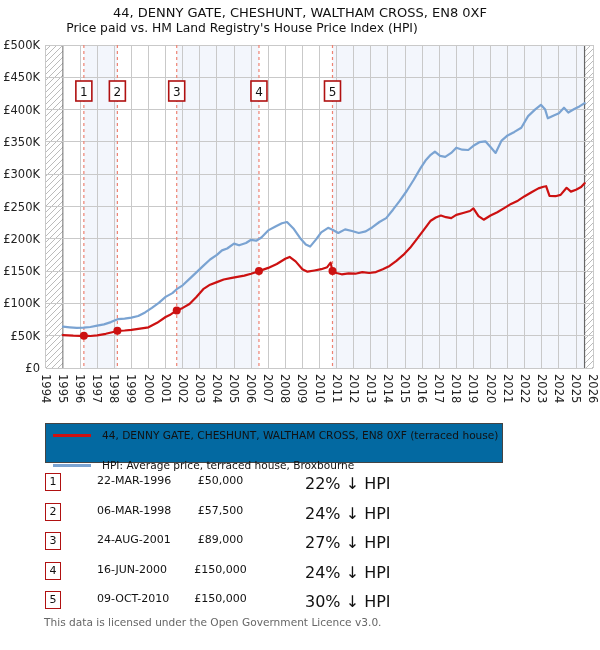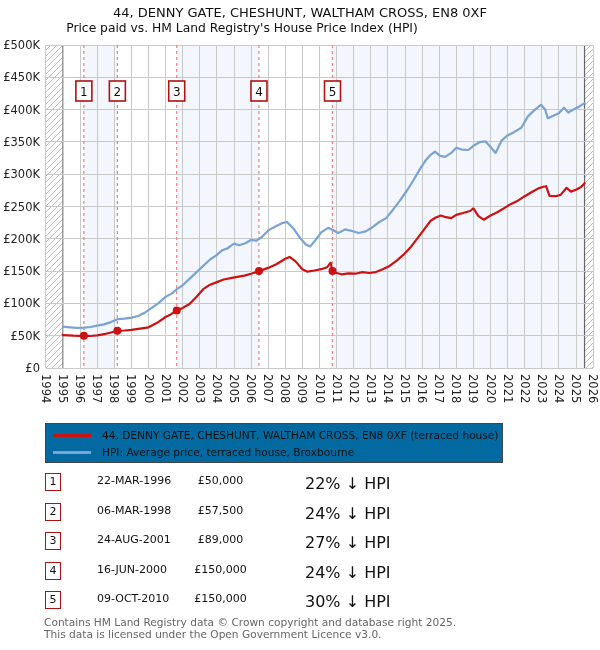--- a/index.html
+++ b/index.html
@@ -4,21 +4,21 @@
 <style>
   html,body{margin:0;padding:0;background:#fff;}
   .stage{position:relative;width:600px;height:650px;background:#fff;overflow:hidden;
          font-family:"DejaVu Sans","Liberation Sans",sans-serif;color:#111;}
   .title{position:absolute;top:5px;left:0;width:600px;text-align:center;font-size:13px;}
   .subtitle{position:absolute;top:21px;left:0;width:484px;text-align:center;font-size:12.3px;}
   svg.chart{position:absolute;top:0;left:0;}
   .legend{position:absolute;top:423px;left:45px;width:456px;height:38px;border:1px solid #444;background:#0369a1;}
   .legend-row{position:absolute;left:7px;height:18px;display:flex;align-items:center;}
   .legend-row.r1{top:2px;}
-  .legend-row.r2{top:19px;}
+  .legend-row.r2{top:32px;}
   .swatch{display:inline-block;width:38px;height:3px;margin-right:11px;}
   .legend-label{font-size:10.6px;white-space:nowrap;}
   .txtable{position:absolute;left:45px;top:0;width:440px;}
   .txrow{position:absolute;left:0;width:440px;height:20px;}
   .numbox{position:absolute;left:0;top:0;width:14px;height:16px;border:1.5px solid #b01111;
           background:#fff;text-align:center;font-size:11px;line-height:16px;}
   .txdate{position:absolute;left:52px;top:1px;font-size:11px;}
   .txprice{position:absolute;left:130px;width:91px;top:1px;font-size:11px;text-align:center;}
   .txhpi{position:absolute;left:260px;top:1px;font-size:16px;}
   .footer{position:absolute;left:44px;top:617px;font-size:10.6px;line-height:11.5px;color:#666;}
@@ -210,17 +210,16 @@
     </div>
     <div class="txrow" style="top:591px">
       <span class="numbox">5</span>
       <span class="txdate">09-OCT-2010</span>
       <span class="txprice">£150,000</span>
       <span class="txhpi">30% ↓ HPI</span>
     </div>
   </div>
 
   <div class="footer">
-    <div>Contains HM Land Registry data © Crown copyright and database right 2025.</div>
     <div>This data is licensed under the Open Government Licence v3.0.</div>
   </div>
 
 </div>
 
 </body></html>

